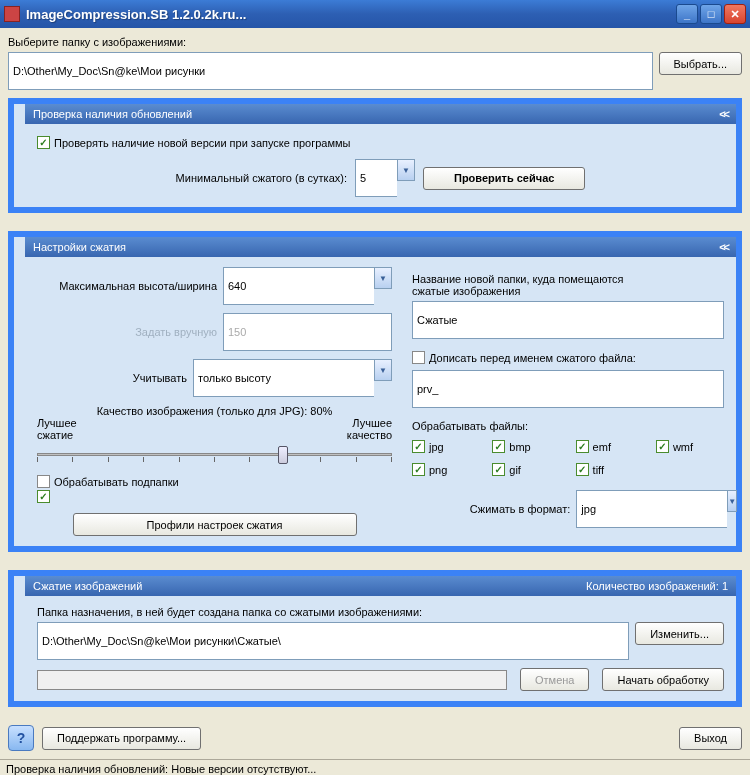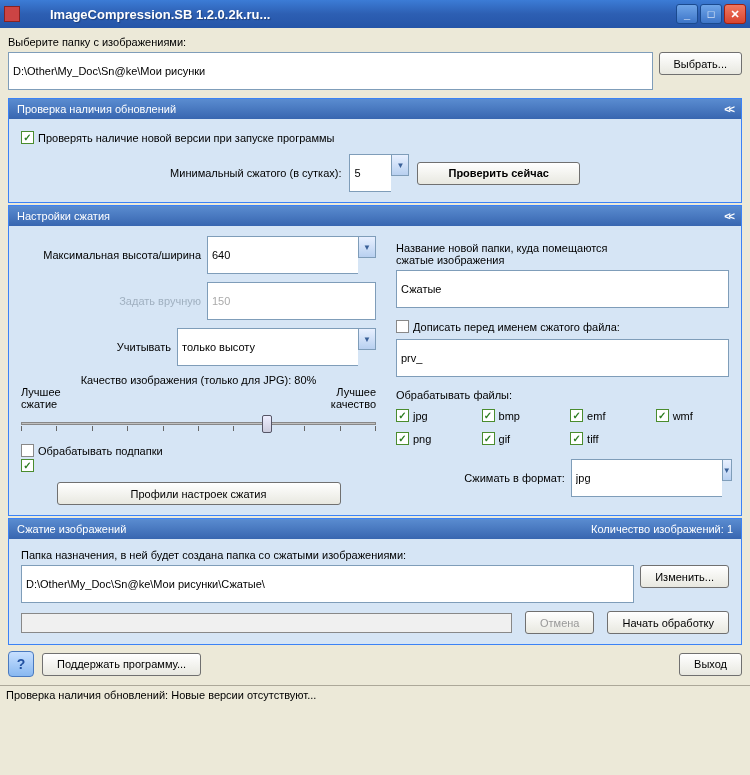--- a/index.html
+++ b/index.html
@@ -1,37 +1,37 @@
 <!DOCTYPE html>
 <html><head>
 <meta charset="utf-8">
 <style>
 * { box-sizing: border-box; margin: 0; padding: 0; font-family: Tahoma, sans-serif; font-size: 11px; }
 body { background: #ece9d8; width: 750px; height: 775px; overflow: hidden; }
 
 .titlebar { background: linear-gradient(to bottom, #3c7cd6 0%, #2d5fb3 50%, #2555a8 100%); height: 28px; display: flex; align-items: center; padding: 0 4px; color: white; }
 .titlebar .app-icon { width: 16px; height: 16px; background: #c44; margin-right: 6px; border: 1px solid #822; }
-.titlebar .title { flex: 1; font-weight: bold; font-size: 13px; text-shadow: 1px 1px 1px rgba(0,0,0,0.3); margin-left: 24px; }
+.titlebar .title { flex: 1; font-weight: bold; font-size: 13px; text-shadow: 1px 1px 1px rgba(0,0,0,0.3); }
 .win-buttons { display: flex; gap: 2px; }
 .win-btn { width: 22px; height: 20px; border: 1px solid #1a4a8f; border-radius: 3px; display: flex; align-items: center; justify-content: center; font-weight: bold; color: white; cursor: default; }
 .win-btn.min, .win-btn.max { background: linear-gradient(to bottom, #6fa5e8, #3d75c8); }
 .win-btn.close { background: linear-gradient(to bottom, #f07860, #d84530); border-color: #a02010; }
 
 .content { padding: 8px; background: #ece9d8; }
 
 .label-row { margin-bottom: 4px; }
 .folder-row { display: flex; gap: 6px; margin-bottom: 8px; }
 .folder-row input { flex: 1; }
 
 input[type="text"], select { border: 1px solid #7f9db9; background: white; padding: 2px 4px; height: 38px; font-size: 11px; }
 
 .btn { background: linear-gradient(to bottom, #fff, #e8e8e0); border: 1px solid #707070; border-radius: 3px; padding: 3px 14px; cursor: default; height: 23px; font-size: 11px; }
 .btn.disabled { color: #999; }
 
-.panel { border: 1px solid #3b82f6; margin-bottom: 2px; background: #d6e5f5; }
+.panel { border: 6px solid #3b82f6; margin-bottom: 18px; background: #d6e5f5; padding-left: 11px; }
 .panel-header { background: linear-gradient(to bottom, #5a8cd0, #3866b0); color: white; padding: 4px 8px; font-size: 12px; display: flex; justify-content: space-between; align-items: center; }
 .panel-header .chev { letter-spacing: -2px; cursor: default; font-weight: bold; }
 .panel-body { padding: 10px 12px; }
 
 .chk-row { display: flex; align-items: center; gap: 4px; margin: 2px 0; }
 .chk { width: 13px; height: 13px; border: 1px solid #4a8c2e; background: white; display: inline-flex; align-items: center; justify-content: center; font-size: 10px; color: #2a7c1e; font-weight: bold; line-height: 1; }
 .chk.unchecked { border-color: #888; }
 
 .interval-row { display: flex; align-items: center; gap: 8px; margin-top: 10px; justify-content: center; }
 .interval-row .btn { padding: 3px 30px; font-weight: bold; }

